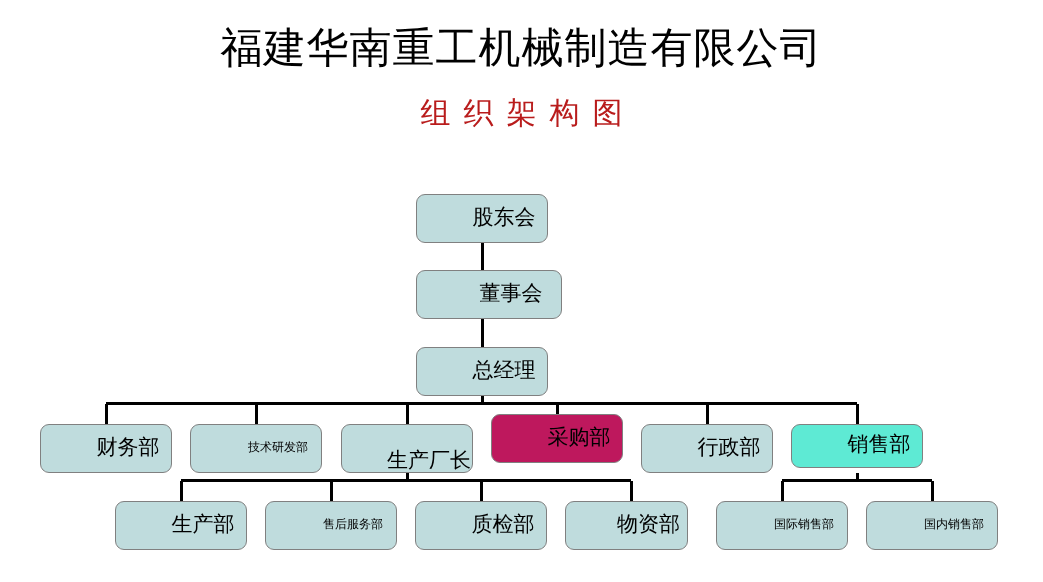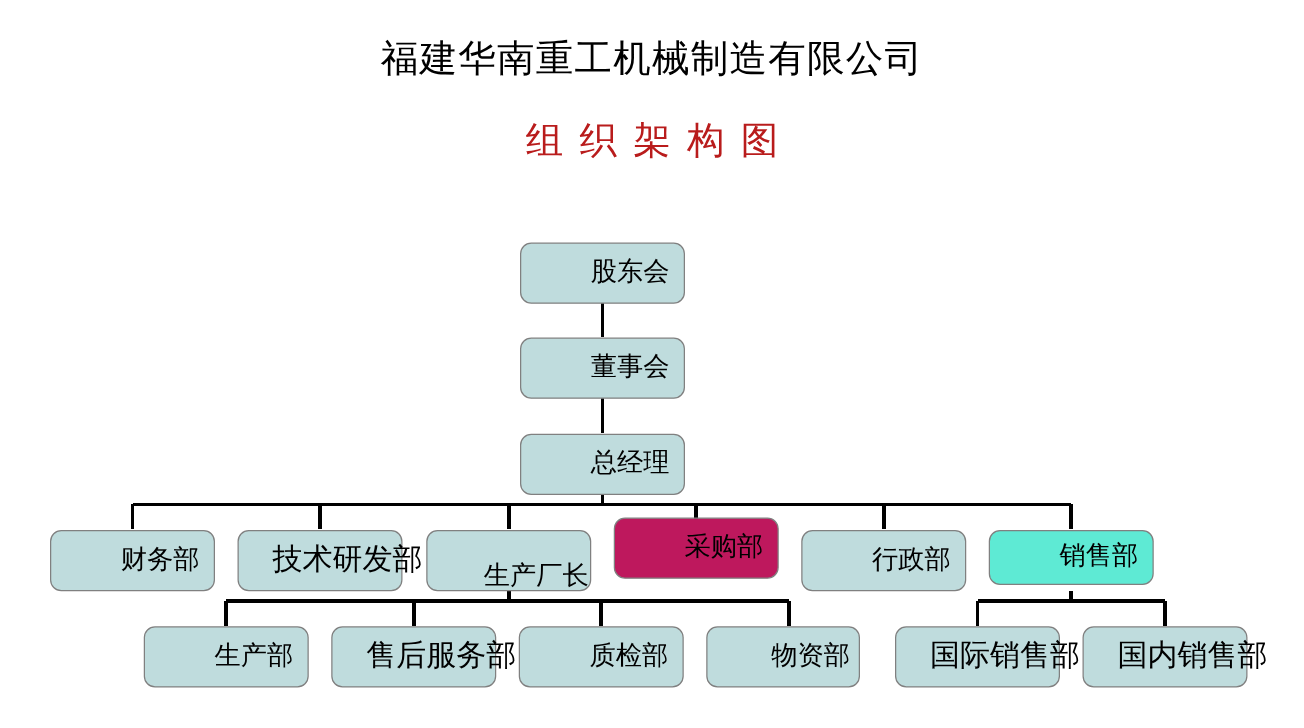--- a/index.html
+++ b/index.html
@@ -20,21 +20,21 @@
     overflow: hidden;
   }
 
   
   .title-main {
     position: absolute;
     left: 0;
     top: 26px;
     width: 1043px;
     text-align: center;
-    font-size: 30px;
+    font-size: 42px;
     line-height: 44px;
     font-weight: 400;
     letter-spacing: 1px;
     color: #000000;
     white-space: nowrap;
   }
   .title-sub {
     position: absolute;
     left: 0;
     top: 93px;
@@ -80,21 +80,21 @@
     line-height: 1;
     color: #000000;
     white-space: nowrap;
     z-index: 2;
     padding-left: 44px;
   }
   .node-label {
     display: block;
     transform: translateY(-1px);
   }
-  .node.w4 { font-size: 24px; }
+  .node.w4 { font-size: 12px; }
 </style>
 </head>
 <body>
 
 <div id="canvas">
 
   <div class="title-main">福建华南重工机械制造有限公司</div>
 
   <div class="title-sub">组织架构图</div>
 
@@ -118,21 +118,21 @@
         <line x1="631" y1="480.5" x2="631" y2="500.5" stroke="#000000" stroke-width="3" shape-rendering="crispEdges"></line>
         <line x1="857" y1="472.5" x2="857" y2="480.5" stroke="#000000" stroke-width="3" shape-rendering="crispEdges"></line>
         <line x1="782" y1="480.5" x2="932" y2="480.5" stroke="#000000" stroke-width="3" shape-rendering="crispEdges"></line>
         <line x1="782" y1="480.5" x2="782" y2="500.5" stroke="#000000" stroke-width="3" shape-rendering="crispEdges"></line>
         <line x1="932" y1="480.5" x2="932" y2="500.5" stroke="#000000" stroke-width="3" shape-rendering="crispEdges"></line>
       </svg>
     <div id="node-layer">
         <div class="node" style="left: 416px; top: 193.5px; width: 132px; height: 49px; background: rgb(191, 220, 221); border-color: rgb(128, 128, 128);">
           <span class="node-label">股东会</span>
         </div>
-        <div class="node" style="left: 416px; top: 269.5px; width: 132px; height: 49px; background: rgb(191, 220, 221); border-color: rgb(128, 128, 128);">
+        <div class="node" style="left: 416px; top: 269.5px; width: 146px; height: 49px; background: rgb(191, 220, 221); border-color: rgb(128, 128, 128);">
           <span class="node-label">董事会</span>
         </div>
         <div class="node" style="left: 416px; top: 346.5px; width: 132px; height: 49px; background: rgb(191, 220, 221); border-color: rgb(128, 128, 128);">
           <span class="node-label">总经理</span>
         </div>
         <div class="node" style="left: 40px; top: 423.5px; width: 132px; height: 49px; background: rgb(191, 220, 221); border-color: rgb(128, 128, 128);">
           <span class="node-label">财务部</span>
         </div>
         <div class="node w4" style="left: 190px; top: 423.5px; width: 132px; height: 49px; background: rgb(191, 220, 221); border-color: rgb(128, 128, 128);">
           <span class="node-label">技术研发部</span>

